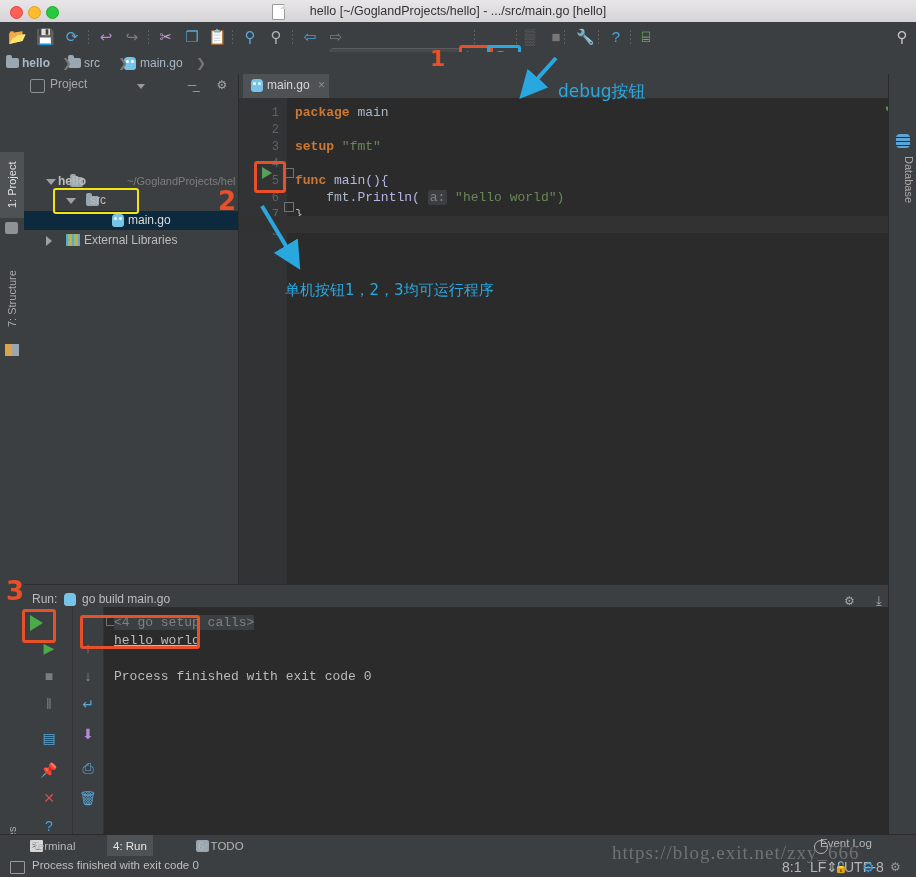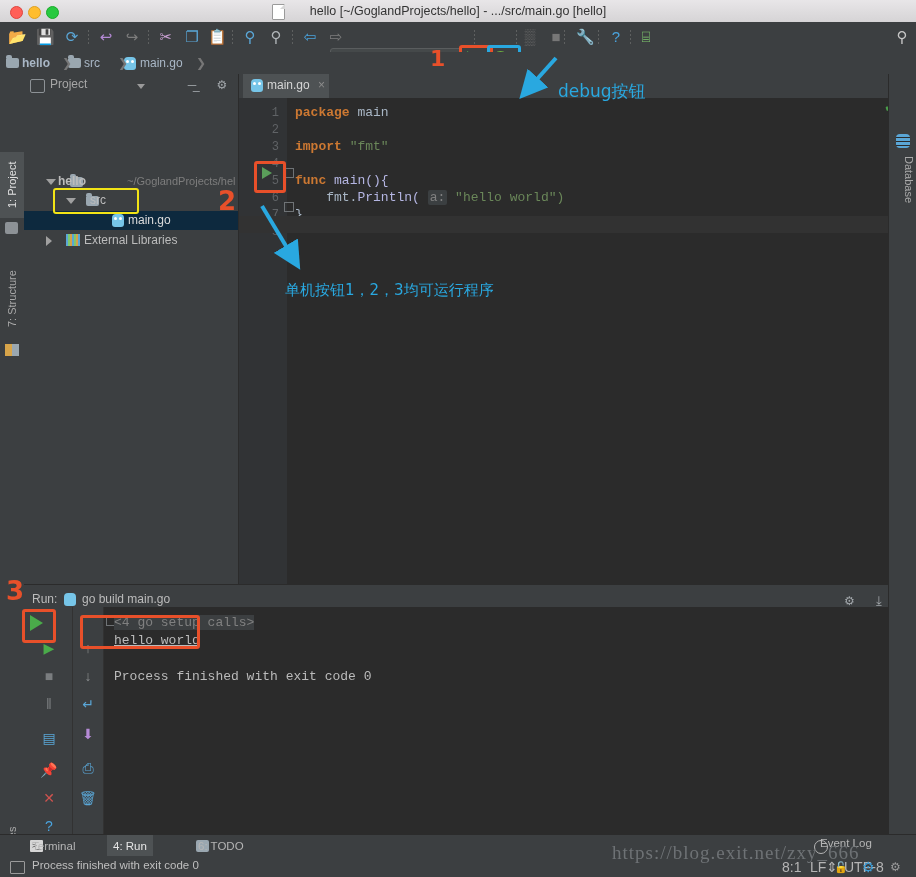--- a/index.html
+++ b/index.html
@@ -337,21 +337,21 @@
       <div class="lineno" style="top: 25px;">2</div>
       <div class="lineno" style="top: 42px;">3</div>
       <div class="lineno" style="top: 59px;">4</div>
       <div class="lineno" style="top: 76px;">5</div>
       <div class="lineno" style="top: 93px;">6</div>
       <div class="lineno" style="top: 110px;">7</div>
       <div class="lineno" style="top: 127px;">8</div>
     </div>
   <div id="code">
       <div class="cl" style="top: 6px;"><span class="kw">package</span> <span class="id">main</span></div>
-      <div class="cl" style="top: 40px;"><span class="kw">import</span> <span class="str">"fmt"</span></div>
+      <div class="cl" style="top: 40px;"><span class="kw">setup</span> <span class="str">"fmt"</span></div>
       <div class="cl" style="top: 74px;"><span class="kw">func</span> <span class="fn">main(){</span></div>
       <div class="cl" style="top: 91px;">    <span class="id">fmt.</span><span class="fn">Println(</span> <span class="hintbg">a:</span> <span class="str">"hello world")</span></div>
       <div class="cl" style="top: 108px;"><span class="id">}</span></div>
     </div>
 </div>
 <div id="editor-hiline"></div>
 <div class="fold" style="top:168px;"></div>
 <div class="fold" style="top:202px;"></div>
 <div id="gutter-run-tri"></div>
 <div id="gutter-run-hl"></div>

